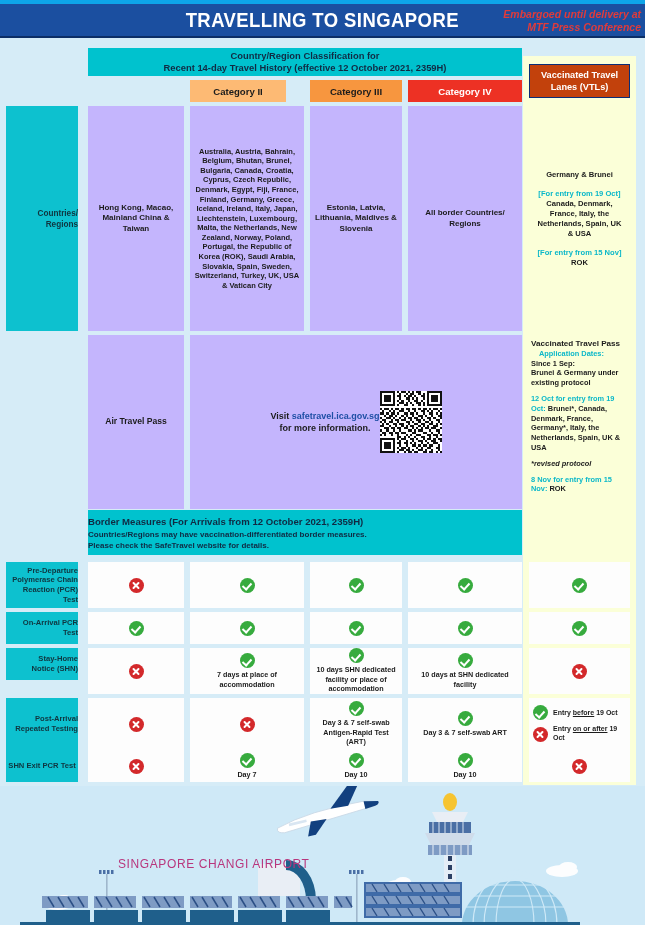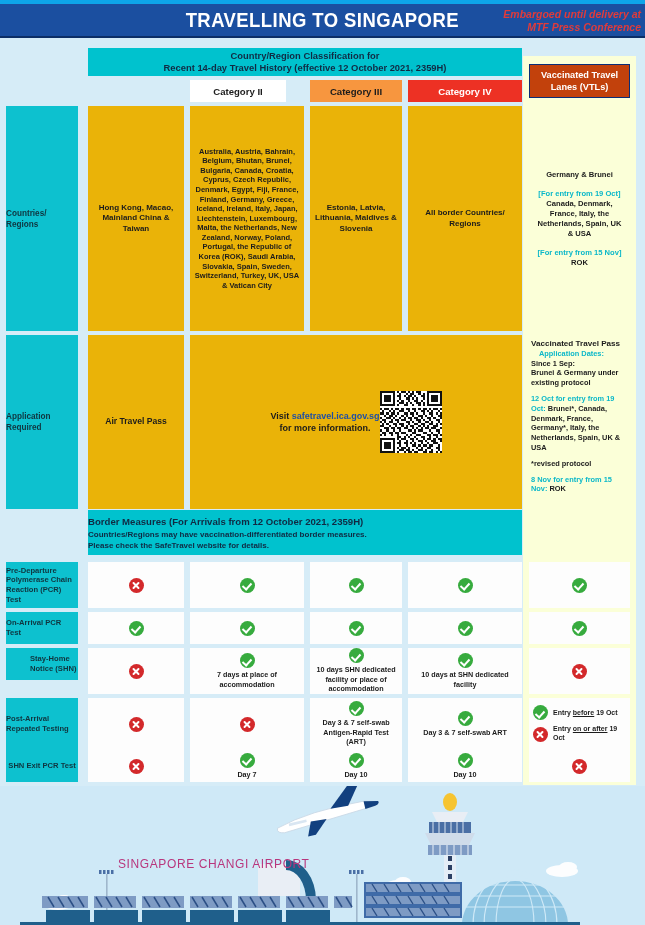--- a/index.html
+++ b/index.html
@@ -45,41 +45,41 @@
     position: absolute; left: 523px; top: 56px; width: 113px; height: 729px;
     background: #fbffd8;
   }
 
   .cat-head {
     position: absolute; top: 80px; height: 22px;
     display: flex; align-items: center; justify-content: center;
     font-size: 9.6px; font-weight: bold; color: #1c1c1c;
   }
   .cat1 { left: 88px;  width: 96px;  background: #c2d94e; margin-top: 36px; }
-  .cat2 { left: 190px; width: 96px; background: #ffffff; }
+  .cat2 { left: 190px; width: 96px; background: #fdba74; }
   .cat3 { left: 310px; width: 92px;  background: #f7963f; }
   .cat4 { left: 408px; width: 114px; background: #ed3124; color:#fff; }
 
   
   .rowlabel {
     position: absolute; left: 6px; background: #0dc1cf; color: #10353f;
-    display: flex; align-items: center; justify-content: center; text-align: left;
+    display: flex; align-items: center; justify-content: center; text-align: right;
     font-size: 8.2px; font-weight: bold; line-height: 11px; width: 72px;
   }
   #lbl-countries { top: 106px; height: 225px; }
   #lbl-application { top: 335px; height: 174px; }
   #lbl-predep  { top: 562px; height: 46px; font-size: 7.6px; line-height: 9.6px;}
   #lbl-onarr   { top: 612px; height: 32px; font-size: 7.6px; line-height: 9.6px;}
   #lbl-shn     { top: 648px; height: 32px; font-size: 7.6px; line-height: 9.6px; padding-left: 24px;}
   #lbl-postarr { top: 698px; height: 52px; font-size: 7.6px; line-height: 9.6px;}
   #lbl-exit    { top: 750px; height: 32px; font-size: 7.6px; line-height: 9.6px;}
 
   
   .cell {
-    position: absolute; background: #eab308;
+    position: absolute; background: #c4b5fd;
     display: flex; flex-direction: column; align-items: center; justify-content: center;
     text-align: center; color: #1c1c1c;
   }
   .cell.country { top: 106px; height: 225px; font-size: 8px; line-height: 10.4px; font-weight: bold; padding: 4px 5px; }
   .c-col1 { left: 88px;  width: 96px; }
   .c-col2 { left: 190px; width: 114px; }
   .c-col3 { left: 310px; width: 92px; }
   .c-col4 { left: 408px; width: 114px; }
   .c-colv { left: 529px; width: 101px; }
 
@@ -186,21 +186,20 @@
   <div class="cell country c-colv">
     <div>Germany &amp; Brunei</div>
     <div class="vtl-gap"></div>
     <div class="vtl-line-accent">[For entry from 19 Oct]</div>
     <div>Canada, Denmark, France, Italy, the Netherlands, Spain, UK &amp; USA</div>
     <div class="vtl-gap"></div>
     <div class="vtl-line-accent">[For entry from 15 Nov]</div>
     <div>ROK</div>
   </div>
 
-  <div class="rowlabel" id="lbl-application">Application Required</div>
   <div class="cell appl" id="appl-col1">Air Travel Pass</div>
   <div class="cell appl" id="appl-mid">
     <div class="visit-text">
       <span>Visit </span><span class="link-url">safetravel.ica.gov.sg</span><br>
       <span>for more information.</span>
     </div>
     <svg class="qr" viewBox="0 0 29 29" shape-rendering="crispEdges">
       <rect width="29" height="29" fill="#fff"></rect>
       <g fill="#111">
         <path d="M0 0h7v7H0z"></path>
@@ -246,21 +245,21 @@
   <div class="cell appl" id="appl-vtl">
     <div style="font-size:8.1px">Vaccinated Travel Pass</div>
     <div class="vtl-line-accent" style="padding-left:8px">Application Dates:</div>
     <div class="para">
       <span>Since 1 Sep:</span><br>
       <span>Brunei &amp; Germany under existing protocol</span>
     </div>
     <div class="para">
       <span class="vtl-line-accent">12 Oct for entry from 19 Oct:</span><span> Brunei*, Canada, Denmark, France, Germany*, Italy, the Netherlands, Spain, UK &amp; USA</span>
     </div>
-    <div class="para" style="">*revised protocol</div>
+    <div class="para" style="font-style:italic">*revised protocol</div>
     <div class="para">
       <span class="vtl-line-accent">8 Nov for entry from 15 Nov:</span><span> ROK</span>
     </div>
   </div>
 
   <div class="border-banner">
     <div class="bb-t1">Border Measures (For Arrivals from 12 October 2021, 2359H)</div>
     <div class="bb-t2">Countries/Regions may have vaccination-differentiated border measures.</div>
     <div class="bb-t2">Please check the SafeTravel website for details.</div>
   </div>

